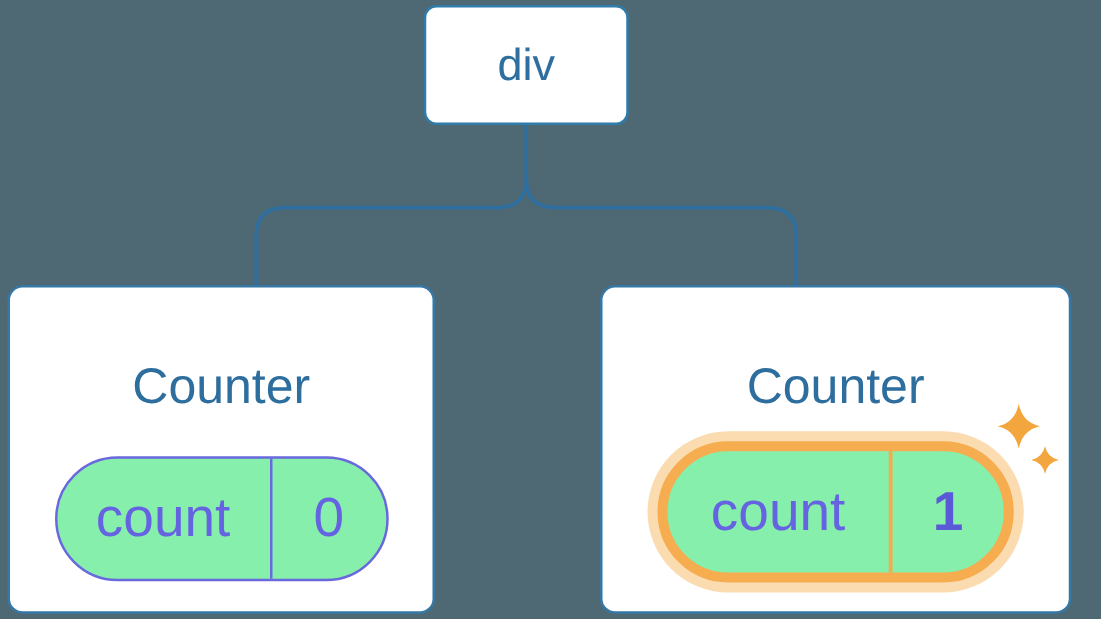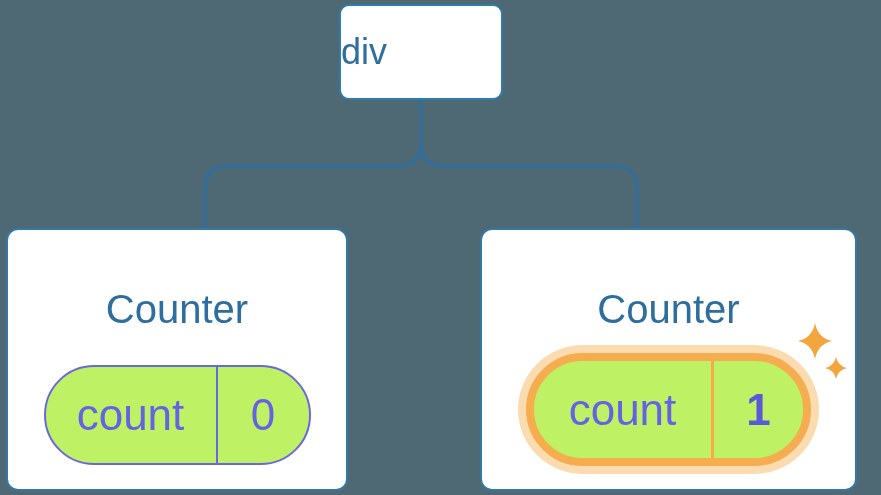--- a/index.html
+++ b/index.html
@@ -17,41 +17,41 @@
     left: 0; top: 0;
     width: 881px; height: 495px;
   }
   .node-root {
     position: absolute;
     left: 339px; top: 4px;
     width: 164px; height: 96px;
     background: #ffffff;
     border: 2.5px solid #2f7cab;
     border-radius: 10px;
-    display: flex; align-items: center; 
+    display: flex; align-items: center; justify-content: center;
     font-size: 36px; font-weight: 500; color: #2e6f9f;
   }
   .card {
     position: absolute;
     top: 228px; height: 263px;
     background: #ffffff;
     border: 2px solid #3578a6;
     border-radius: 12px;
     display: flex; flex-direction: column; align-items: center;
   }
   .card-left  { left: 6px;   width: 342px; }
   .card-right { left: 480px; width: 377px; }
   .card-title {
     margin-top: 55px;
     font-size: 40px; font-weight: 500; line-height: 1.2;
     color: #2d6e9e;
   }
   .pill {
     display: flex; align-items: stretch;
-    background: #bef264;
+    background: #86efac;
   }
   .pill-key, .pill-value {
     display: flex; align-items: center; justify-content: center;
     font-size: 44px;
   }
   .pill-purple {
     margin-top: 32px;
     width: 267px; height: 100px;
     border: 2px solid #6a68dd;
     border-radius: 50px;

